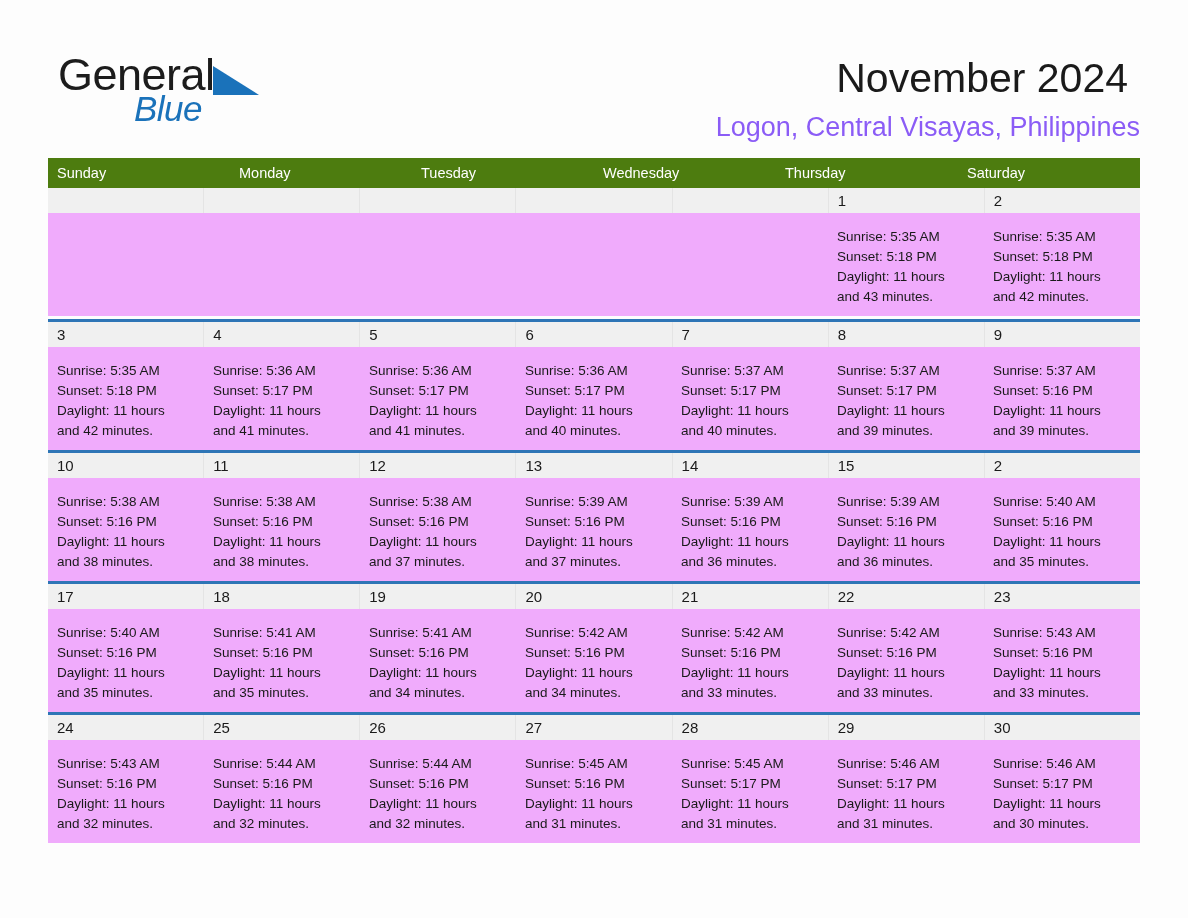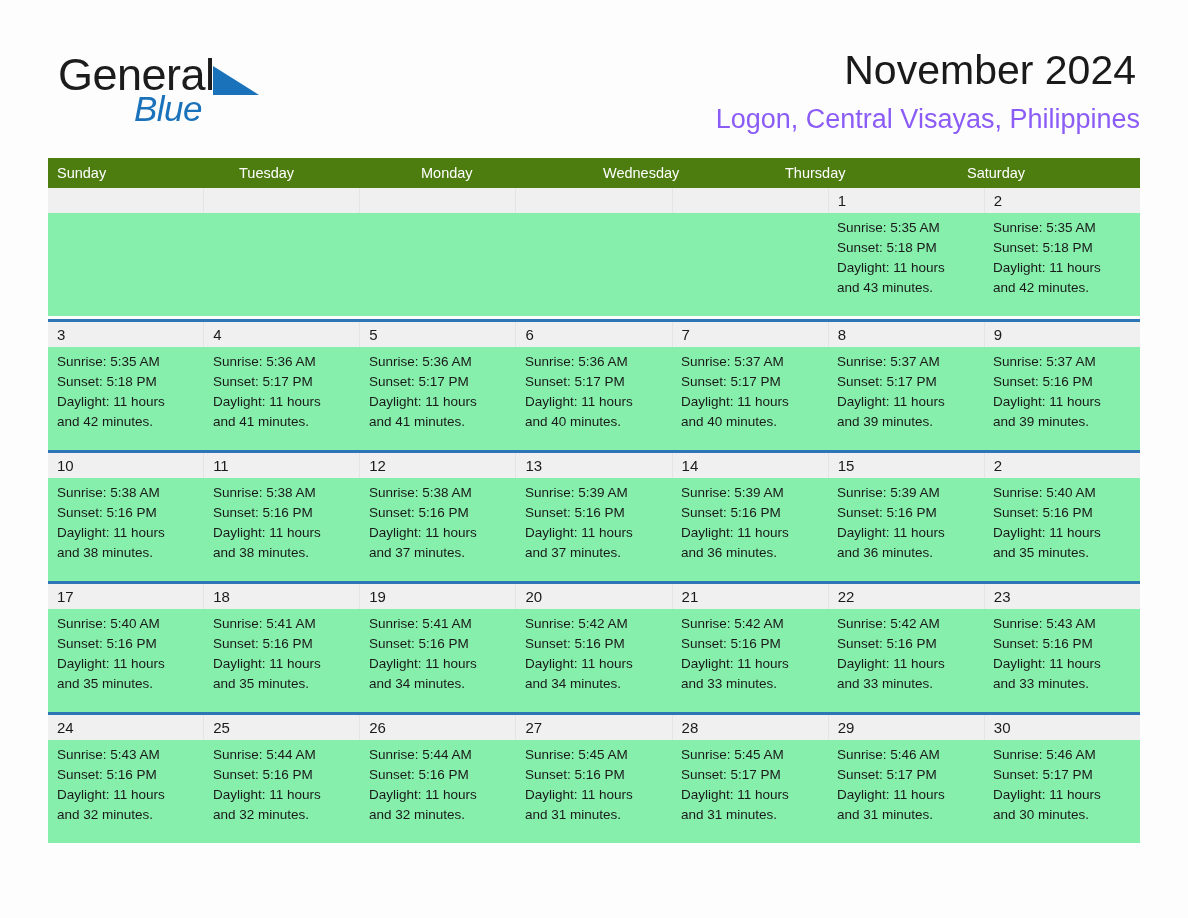--- a/index.html
+++ b/index.html
@@ -66,21 +66,21 @@
     position: absolute;
     right: 0;
     top: 0;
     text-align: right;
   }
   .cal-title {
     font-size: 41px;
     font-weight: normal;
     color: #1a1a1a;
     line-height: 1.1;
-    margin: 4px;
+    margin: 12px;
     letter-spacing: 0px;
   }
   .cal-subtitle {
     font-size: 27px;
     font-weight: normal;
     color: #8b5cf6;
     margin: 12px 0 0 0;
     line-height: 1.1;
   }
 
@@ -129,22 +129,23 @@
     padding-left: 9px;
     box-sizing: border-box;
     color: #1a1a1a;
     border-right: 1px solid #e4e4e4;
   }
   .daynum:last-child { border-right: none; }
   .daynum.empty { color: transparent; }
 
   .detail-band {
     display: flex;
-    background: #86efac;
+    background: #f0abfc;
     height: 103px;
+    align-items: center;
   }
   .detail {
     flex: 1 1 0;
     padding: 5px 9px 0 9px;
     box-sizing: border-box;
     font-size: 13.5px;
     line-height: 20px;
     color: #1a1a1a;
   }
   .detail .line { white-space: nowrap; }
@@ -170,22 +171,22 @@
     <div class="title-block">
       <h1 class="cal-title">November 2024</h1>
       <h2 class="cal-subtitle">Logon, Central Visayas, Philippines</h2>
     </div>
 
   </div>
 
   <div class="calendar">
     <div class="weekday-row" id="weekday-row">
         <div class="weekday">Sunday</div>
+        <div class="weekday">Monday</div>
         <div class="weekday">Tuesday</div>
-        <div class="weekday">Monday</div>
         <div class="weekday">Wednesday</div>
         <div class="weekday">Thursday</div>
         <div class="weekday">Saturday</div>
       </div>
     <div id="weeks-container">
         <div class="week-row first">
           <div class="daynum-band">
             <div class="daynum empty"></div>
             <div class="daynum empty"></div>
             <div class="daynum empty"></div>

